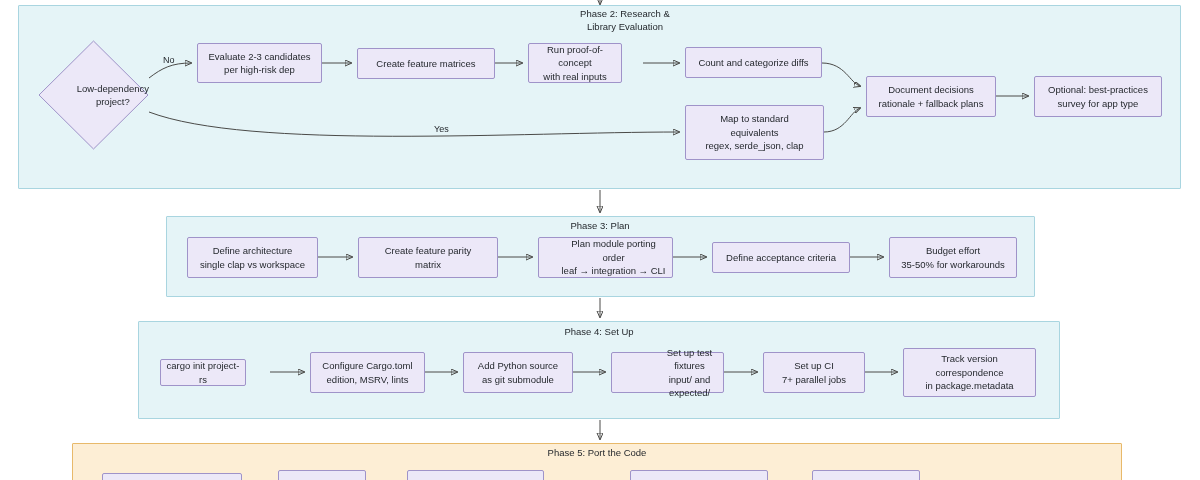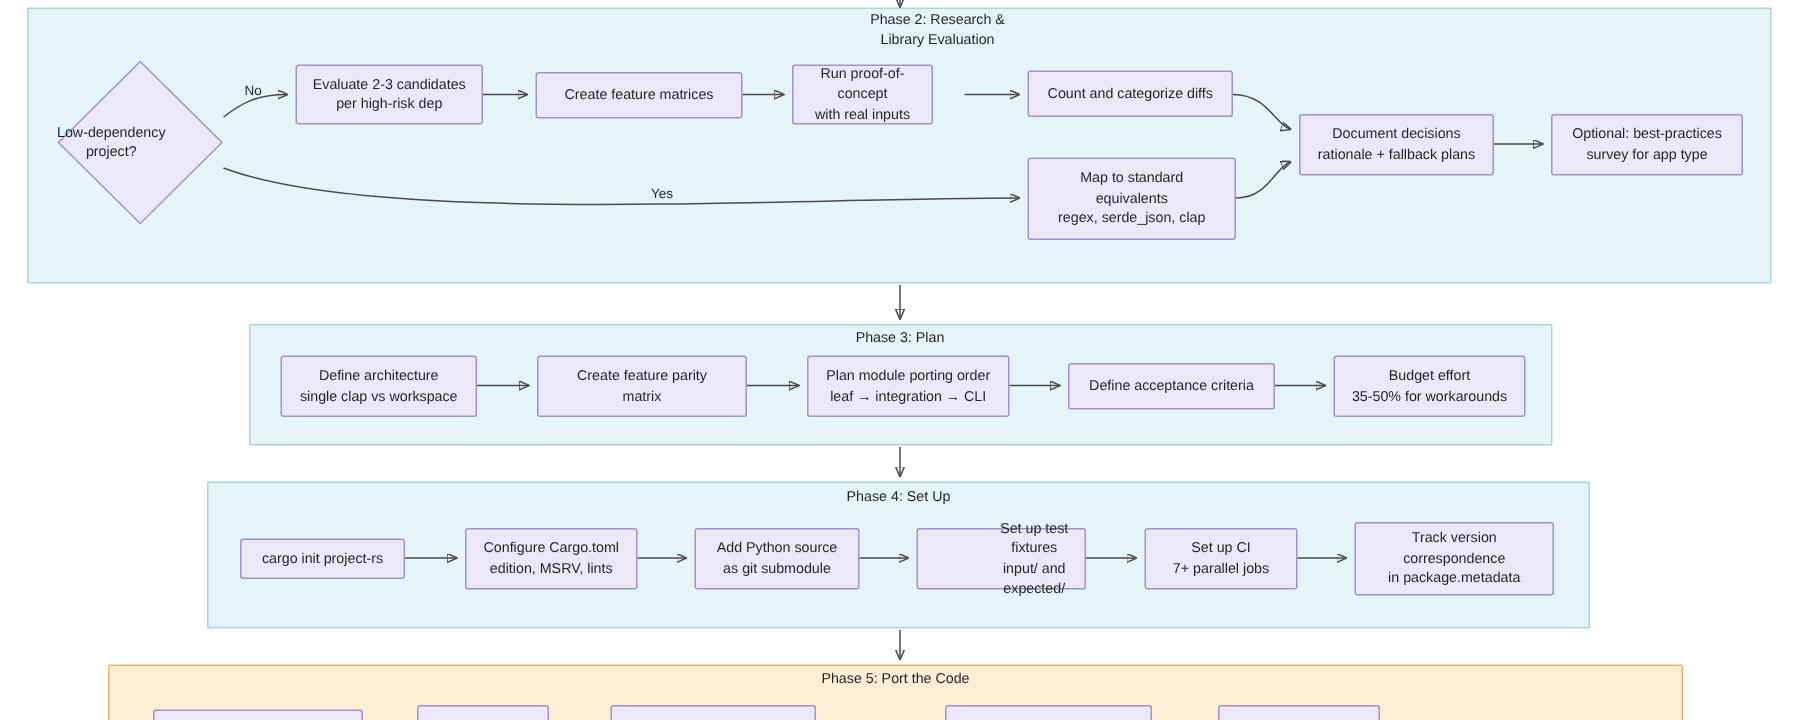--- a/index.html
+++ b/index.html
@@ -47,21 +47,21 @@
     font-size: 9.5px;
     line-height: 13.5px;
     color: #1f2328;
     white-space: pre-line;
     padding: 2px 4px;
   }
   .diamond-wrap {
     position: absolute;
     display: flex;
     align-items: center;
-    justify-content: flex-start;
+    justify-content: flex-end;
   }
   .diamond-wrap svg {
     position: absolute;
     left: 0; top: 0;
   }
   .diamond-text {
     position: relative;
     z-index: 2;
     font-size: 9.5px;
     line-height: 13.5px;
@@ -158,26 +158,26 @@
 equivalents
 regex, serde_json, clap</span></div>
       <div class="node" style="left: 866px; top: 76px; width: 130px; height: 41px;"><span style="white-space: pre-line;">Document decisions
 rationale + fallback plans</span></div>
       <div class="node" style="left: 1034px; top: 76px; width: 128px; height: 41px;"><span style="white-space: pre-line;">Optional: best-practices
 survey for app type</span></div>
       <div class="node" style="left: 187px; top: 237px; width: 131px; height: 41px;"><span style="white-space: pre-line;">Define architecture
 single clap vs workspace</span></div>
       <div class="node" style="left: 358px; top: 237px; width: 140px; height: 41px;"><span style="white-space: pre-line;">Create feature parity
 matrix</span></div>
-      <div class="node" style="left: 538px; top: 237px; width: 135px; height: 41px;"><span style="white-space: pre-line;">Plan module porting order
+      <div class="node" style="left: 538px; top: 237px; width: 135px; height: 41px; padding-left: 20px;"><span style="white-space: pre-line;">Plan module porting order
 leaf → integration → CLI</span></div>
       <div class="node" style="left: 712px; top: 242px; width: 138px; height: 31px;"><span style="white-space: pre-line;">Define acceptance criteria</span></div>
       <div class="node" style="left: 889px; top: 237px; width: 128px; height: 41px;"><span style="white-space: pre-line;">Budget effort
 35-50% for workarounds</span></div>
-      <div class="node" style="left: 160px; top: 359px; width: 110px; height: 27px; text-align: right;"><span style="white-space: pre-line;">cargo init project-rs</span></div>
+      <div class="node" style="left: 160px; top: 359px; width: 86px; height: 27px;"><span style="white-space: pre-line;">cargo init project-rs</span></div>
       <div class="node" style="left: 310px; top: 352px; width: 115px; height: 41px;"><span style="white-space: pre-line;">Configure Cargo.toml
 edition, MSRV, lints</span></div>
       <div class="node" style="left: 463px; top: 352px; width: 110px; height: 41px;"><span style="white-space: pre-line;">Add Python source
 as git submodule</span></div>
       <div class="node" style="left: 611px; top: 352px; width: 113px; height: 41px; padding-left: 48px;"><span style="white-space: pre-line;">Set up test fixtures
 input/ and expected/</span></div>
       <div class="node" style="left: 763px; top: 352px; width: 102px; height: 41px; text-align: center;"><span style="white-space: pre-line;">Set up CI
 7+ parallel jobs</span></div>
       <div class="node" style="left: 903px; top: 348px; width: 133px; height: 49px;"><span style="white-space: pre-line;">Track version
 correspondence

